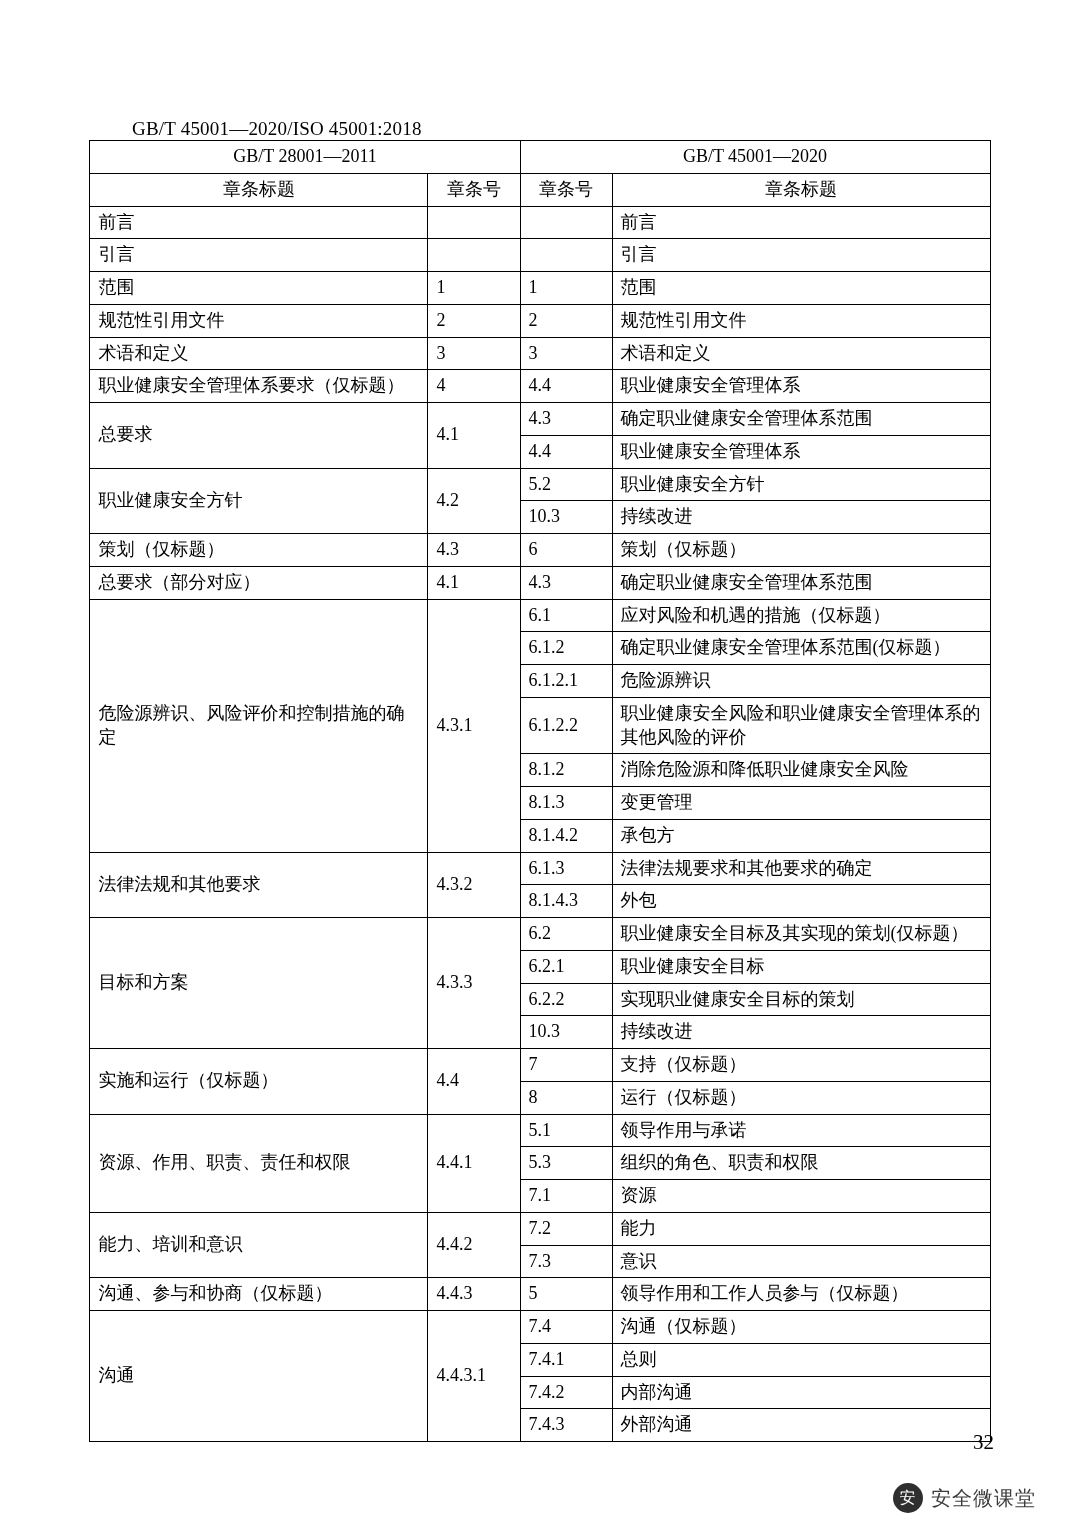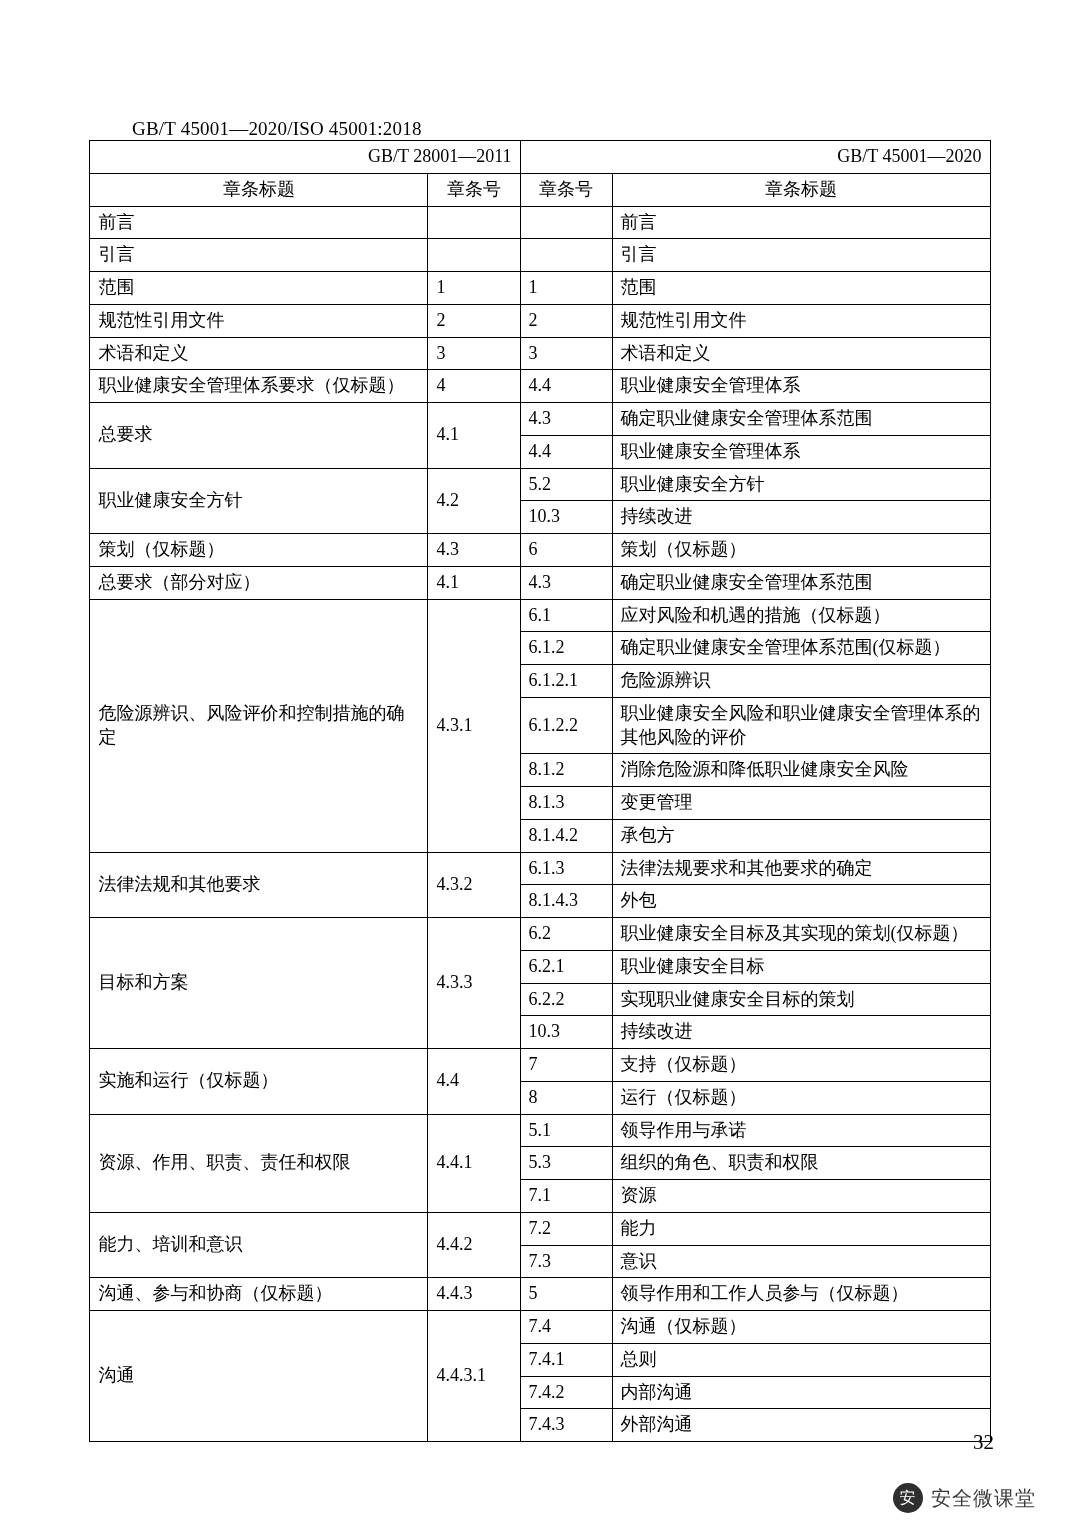--- a/index.html
+++ b/index.html
@@ -44,21 +44,21 @@
   table.matrix td, table.matrix th {
     border: 1px solid #000;
     font-size: 18px;
     font-weight: normal;
     padding: 4px 8px;
     line-height: 1.32;
     vertical-align: middle;
     font-family: "Liberation Serif", "DejaVu Serif", serif;
   }
   .grp-head {
-    text-align: right;
+    text-align: center;
     font-size: 19px;
     padding: 6px 4px;
   }
   .col-head {
     text-align: center;
     font-size: 18px;
     padding: 6px 4px;
   }
   .c-title-left { text-align: left; }
   .c-num { text-align: left; padding-left: 14px; }

